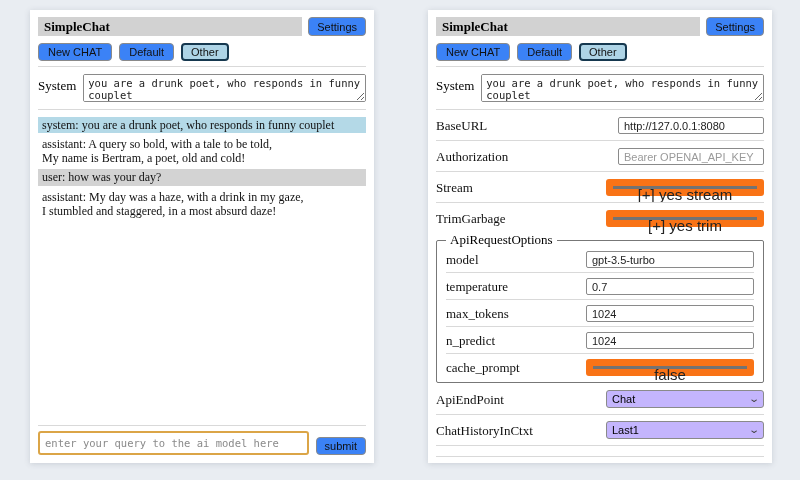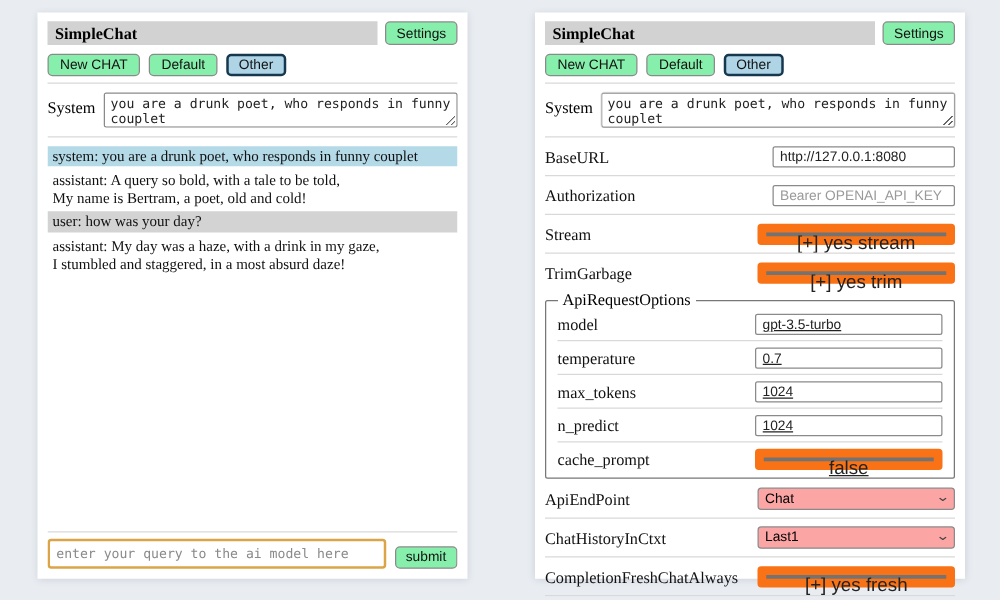--- a/index.html
+++ b/index.html
@@ -21,21 +21,21 @@
   .panel.right { left:428px; }
 
   
   .title-row { display:flex; gap:6px; align-items:stretch; }
   .titlebar {
     flex:1; background:#d2d2d2; font-weight:bold; font-size:13px;
     padding:2px 6px; line-height:15px;
   }
   .btn {
     font-family:"Liberation Sans", sans-serif; font-size:11px;
-    background:#86efac; border:1px solid #8a8a8a; border-radius:4px;
+    background:#3b82f6; border:1px solid #8a8a8a; border-radius:4px;
     padding:1px 8px; color:#111; cursor:pointer; white-space:nowrap;
   }
   .chatbtns { display:flex; gap:7px; margin-top:7px; }
   .chatbtns .btn { padding:2px 9px; }
   .chatbtns .btn.active {
     background:#aed4e6; border:2px solid #16384f; padding:1px 8px;
   }
   hr.sep { border:none; border-top:1px solid #d9d9d9; margin:5px 0; }
   .system-row { display:flex; gap:7px; align-items:flex-start; margin:2px 0; }
   .system-label { font-size:13px; padding-top:4px; }
@@ -79,32 +79,32 @@
     font-family:"Liberation Sans", sans-serif; font-size:11px; padding:1px 5px;
     color:#222;
   }
   input.sctl::placeholder { color:#9a9a9a; }
   .togglebtn {
     width:158px; height:17px; background:#737373; border:7px solid #f97316;
     border-radius:3px; font-family:"Liberation Sans", sans-serif; font-size:15px;
     color:#222; cursor:pointer;
   }
   .selectbox {
-    width:158px; height:18px; background:#fca5a5; border:1px solid #8a8a8a;
+    width:158px; height:18px; background:#c4b5fd; border:1px solid #8a8a8a;
     border-radius:3px; display:flex; justify-content:space-between;
     align-items:center; padding:0 5px;
     font-family:"Liberation Sans", sans-serif; font-size:11px; cursor:pointer;
   }
   .chev { font-size:10px; color:#444; line-height:1; transform:scaleX(1.4); }
   fieldset.aro {
     border:1px solid #777; border-radius:2px; margin:4px 0 6px;
     padding:1px 9px 5px;
   }
   fieldset.aro legend { font-size:13px; padding:0 4px; }
-  fieldset.aro .sctl, fieldset.aro .togglebtn { width:150px;text-decoration:underline; }
+  fieldset.aro .sctl, fieldset.aro .togglebtn { width:168px; }
   fieldset.aro hr.sep { margin:4px 0; }
 </style>
 </head>
 <body>
 
 <div class="panel left">
 
   <div class="title-row">
     <div class="titlebar">SimpleChat</div>
     <button class="btn">Settings</button>
@@ -232,19 +232,15 @@
 
   <div class="srow">
     <span class="slabel">ChatHistoryInCtxt</span>
     <div class="selectbox">
       <span>Last1</span>
       <span class="chev">⌄</span>
     </div>
   </div>
   <hr class="sep">
 
-  <div class="srow">
-    <span class="slabel">CompletionFreshChatAlways</span>
-    <button class="togglebtn">[+] yes fresh</button>
-  </div>
   <hr class="sep">
 
 </div>
 
 </body></html>

